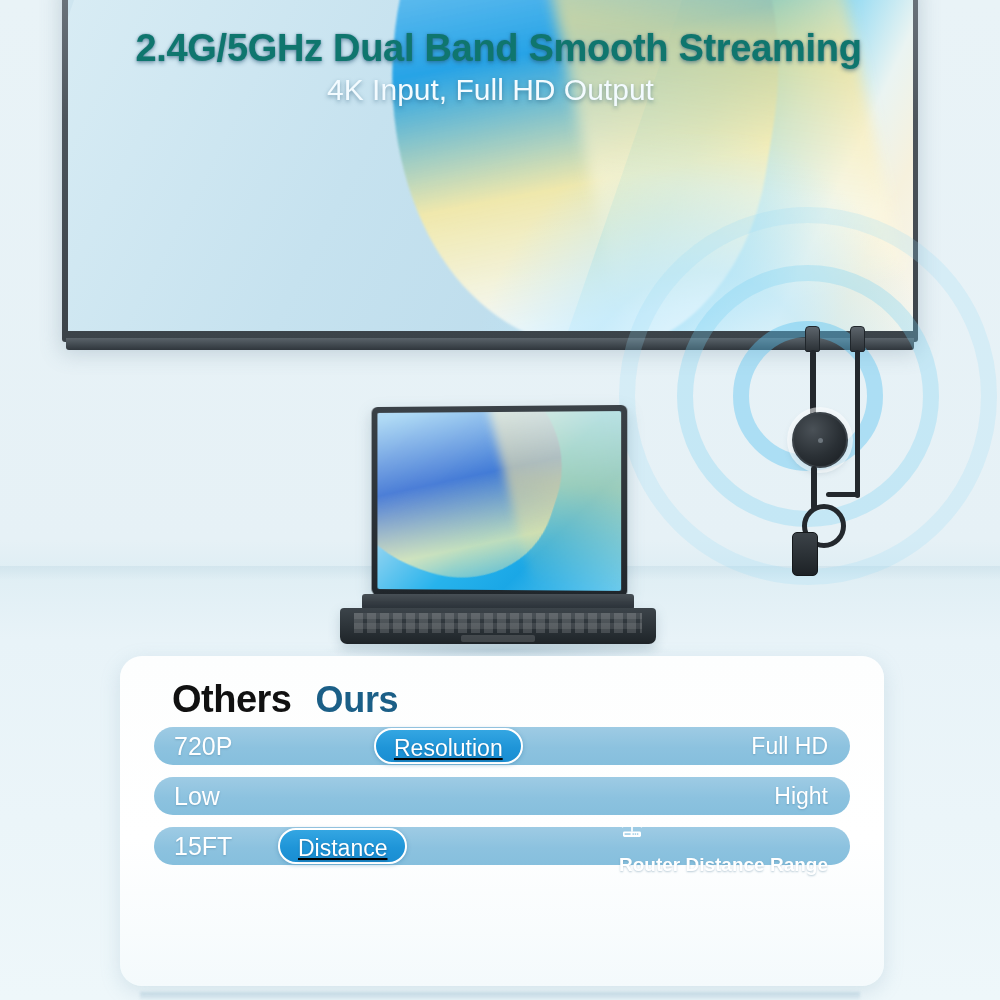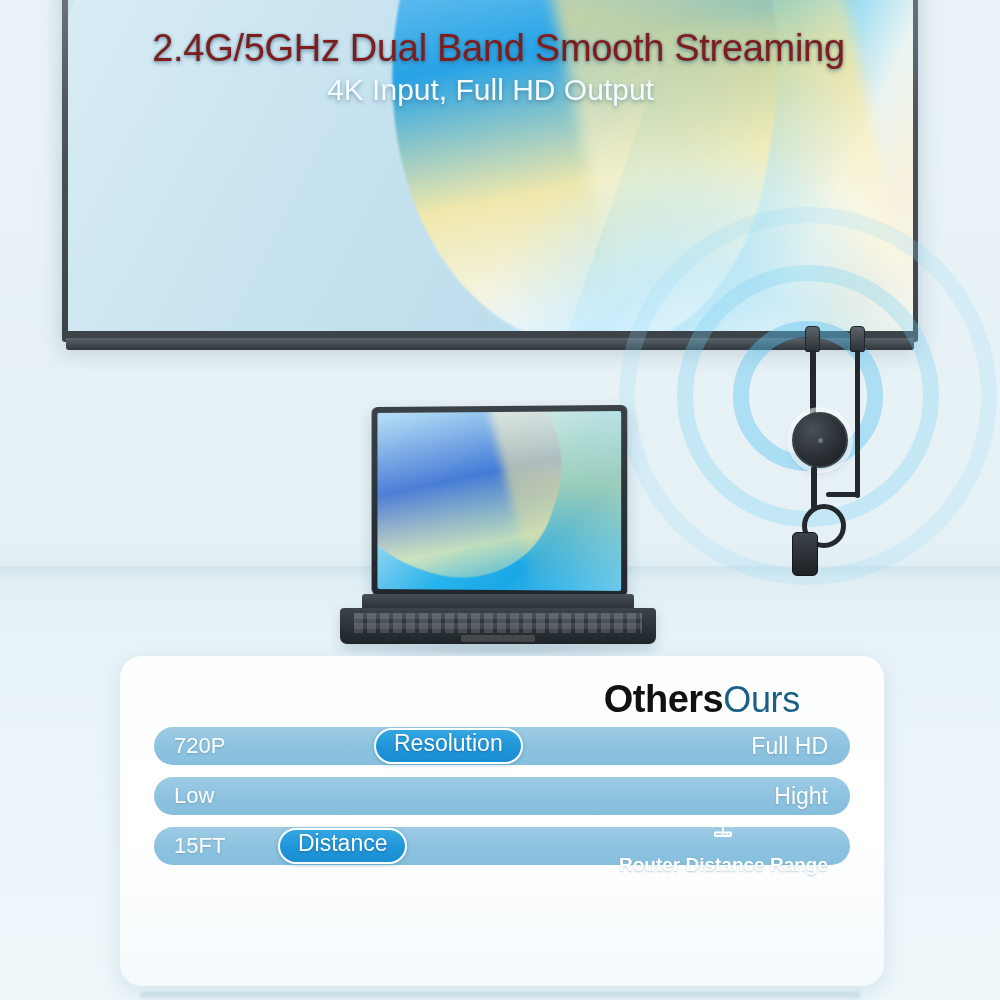--- a/index.html
+++ b/index.html
@@ -110,22 +110,22 @@
   }
   .tv-headline-wrap {
     position: absolute;
     left: 0; right: 0;
     top: 48px;
     text-align: center;
     z-index: 4;
   }
   .tv-headline {
     font-size: 38px;
-    font-weight: normal;
-    color: #7f1d1d;
+    font-weight: bold;
+    color: #0f766e;
     letter-spacing: -.3px;
     text-shadow: 0 2px 4px rgba(40,90,120,.55), 0 0 2px rgba(40,90,120,.5);
     white-space: nowrap;
     padding-left: 16px;
   }
   .tv-subline {
     margin-top: 3px;
     font-size: 30px;
     color: #f3fbff;
     text-shadow: 0 2px 4px rgba(40,90,120,.5);
@@ -315,85 +315,86 @@
     width: 764px;
     height: 330px;
     background: linear-gradient(180deg,#fdfefe 0%, #ffffff 55%, #f4fafc 100%);
     border-radius: 22px;
     box-shadow: 0 6px 20px rgba(120,160,180,.22);
     padding: 22px 34px 16px 34px;
     z-index: 8;
   }
   .compare-head {
     display: flex;
-    justify-content: flex-end;
+    justify-content: flex-start;
     align-items: baseline;
     padding: 0 14px 0 18px;
     margin-bottom: 6px;
   }
   .head-others {
     font-size: 38px;
     font-weight: bold;
     color: #111111;
     letter-spacing: -.5px;
   }
   .head-ours {
     font-size: 36px;
-    font-weight: normal;
+    font-weight: bold;
     color: #1b5f87;
     letter-spacing: -.3px;
     padding-right: 36px;
+    margin-left: 24px;
   }
 
   .row {
     position: relative;
     height: 38px;
     margin-bottom: 12px;
     background: linear-gradient(180deg,#9ecbe4 0%, #8cc2df 55%, #86bfdd 100%);
     border-radius: 19px;
     display: flex;
     align-items: center;
   }
   .row-left {
     padding-left: 20px;
-    font-size: 22px;
+    font-size: 25px;
     color: #ffffff;
     white-space: nowrap;
     text-shadow: 0 1px 2px rgba(60,110,140,.35);
     flex: 0 0 auto;
   }
   .row-center {
     position: absolute;
     top: 50%;
     transform: translateY(-50%);
     height: 36px;
     display: flex;
-    align-items: flex-start;
+    align-items: flex-end;
     justify-content: center;
     padding: 0 18px;
     background: linear-gradient(180deg,#34a6e2 0%, #1f95d8 55%, #1a8ed2 100%);
     border: 2px solid #ffffff;
     border-radius: 18px;
     box-shadow: 0 1px 4px rgba(30,110,160,.35);
     white-space: nowrap;
+    text-decoration: underline;
   }
   .row-center span {
     font-size: 23px;
     color: #ffffff;
     text-shadow: 0 1px 2px rgba(20,80,120,.5);
   }
   .row-right {
     margin-left: auto;
     padding-right: 22px;
     font-size: 23px;
     color: #ffffff;
     white-space: nowrap;
     text-shadow: 0 1px 2px rgba(60,110,140,.35);
     display: flex;
-    align-items: center;
     gap: 9px;
   }
   .row-right.note { font-size: 19px; font-weight: bold; flex-direction: column; }
 
   
   .router-icon { display: inline-block; width: 26px; height: 24px; }
 
   .card-bottom-sliver {
     position: absolute;
     left: 140px;

